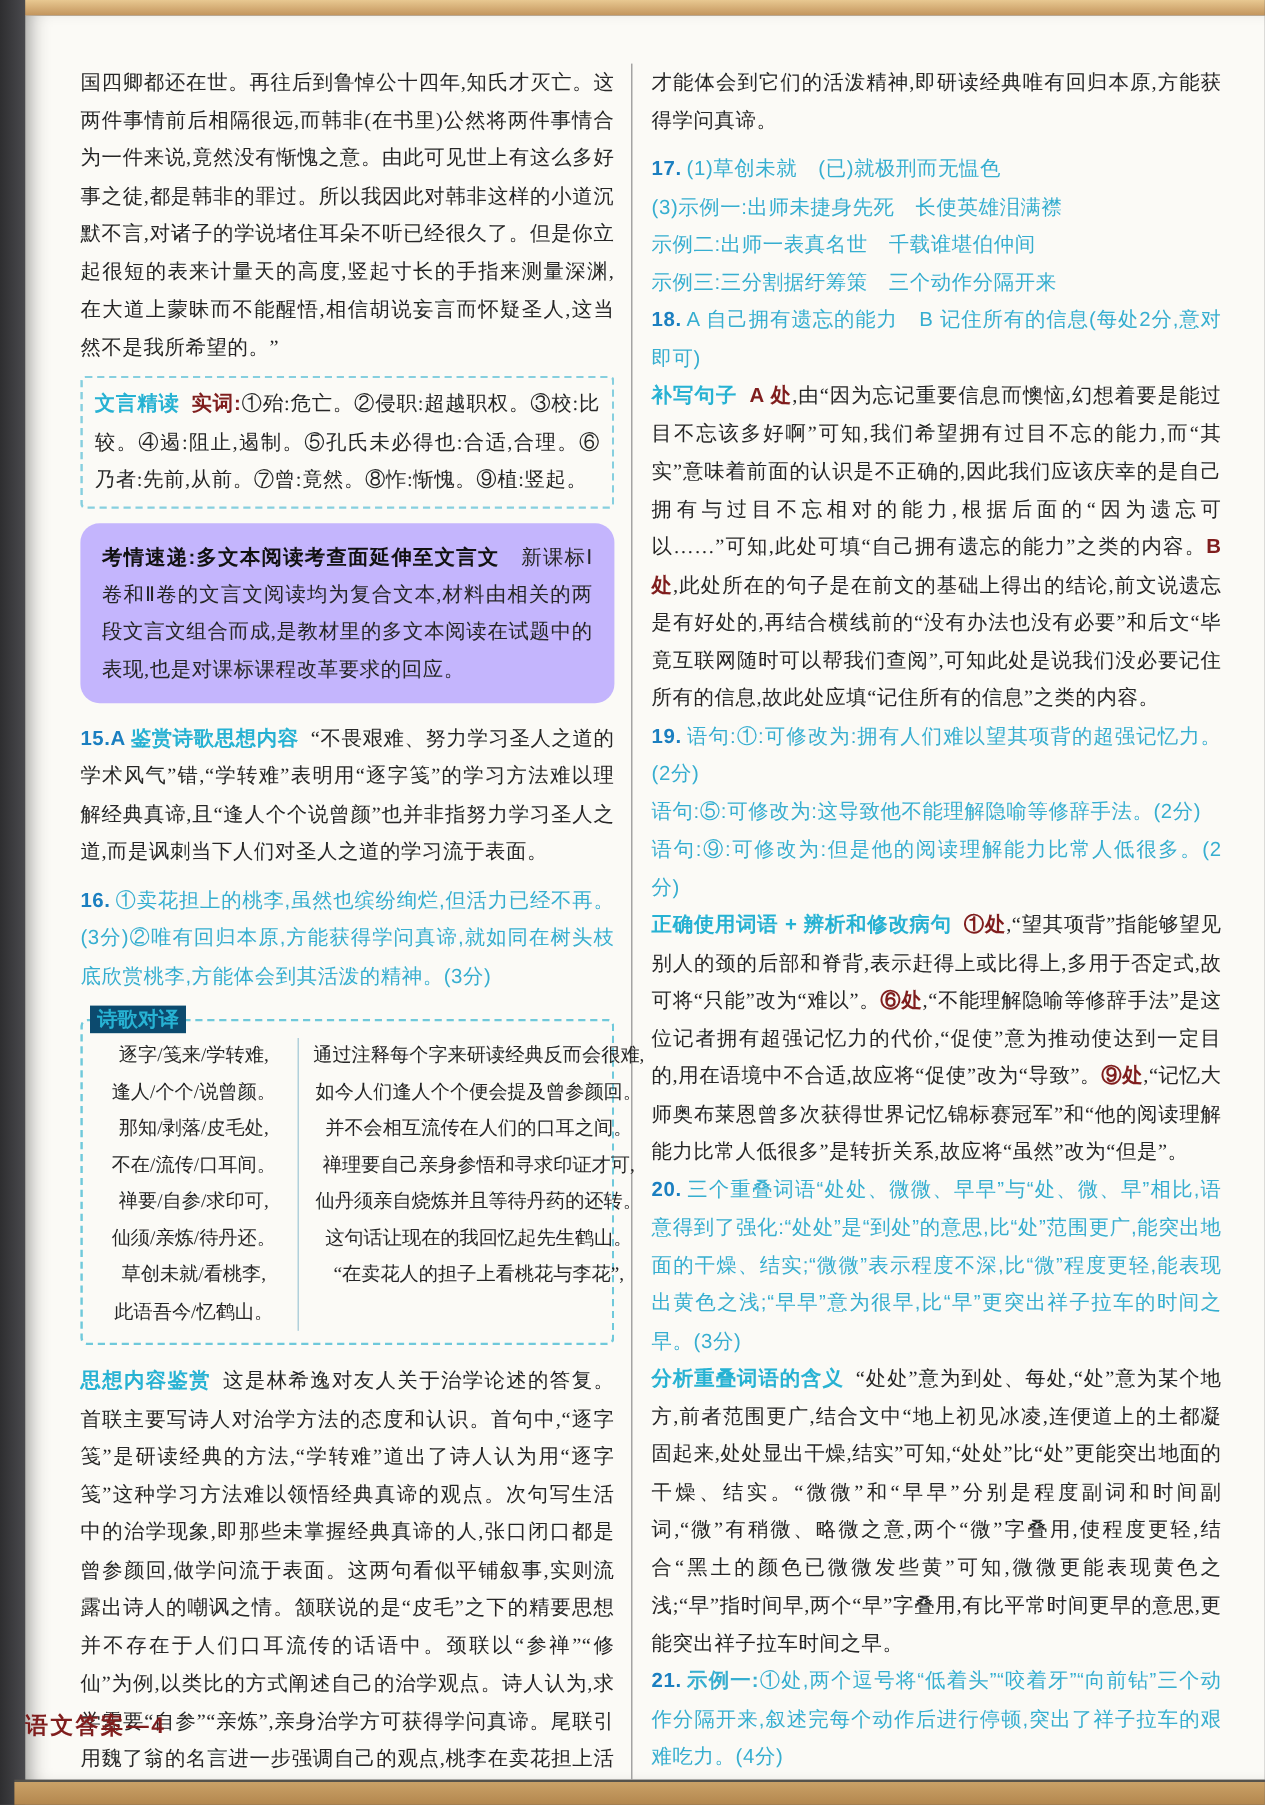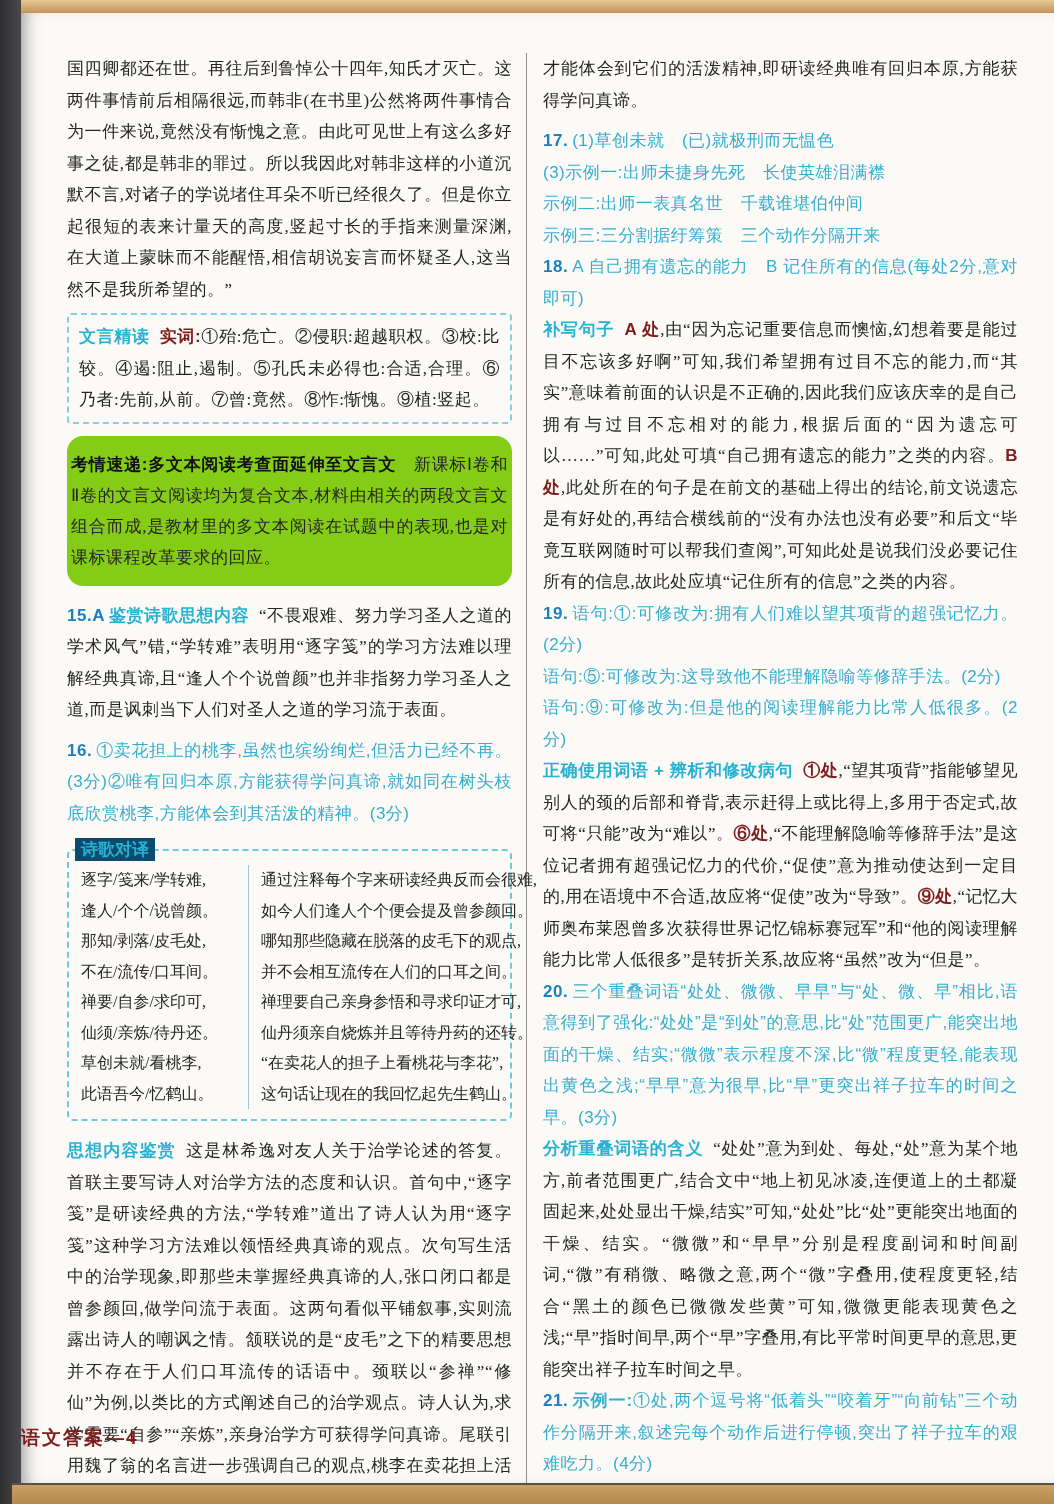--- a/index.html
+++ b/index.html
@@ -46,44 +46,44 @@
   .num { color: #1b7fc0; font-weight: bold; margin-right: 4px; }
   .tag { color: #27b2d3; font-weight: bold; margin-right: 10px; }
 
   .dashed-box {
     border: 2px dashed #86cfdf;
     border-radius: 4px;
     padding: 6px 10px;
     margin: 8px 0 12px;
   }
   .info-box {
-    background: #84cc16;
+    background: #c4b5fd;
     border-radius: 16px;
-    padding: 13px 4px;
+    padding: 13px 18px;
     margin: 12px 0 14px;
   }
   .info-box p { line-height: 31px; }
   .info-box .title { color: #111; font-weight: bold; }
 
   .poem-box {
     position: relative;
     border: 2px dashed #6fc9db;
     border-radius: 6px;
     margin: 20px 0 14px;
     padding: 14px 10px 10px 12px;
     display: flex;
   }
   .poem-label {
     position: absolute; top: -13px; left: 6px;
     background: #0c4a6e; padding: 0 6px;
     color: #27b2d3; font-weight: bold; font-size: 17px;
   }
   .poem-left { width: 168px; flex: 0 0 168px; border-right: 1.5px solid #9fc6d4; padding-right: 6px; }
   .poem-right { flex: 1; padding-left: 12px; }
-  .poem-row { line-height: 30.5px; font-size: 16px; color: #262626; font-family: "Liberation Serif", serif; white-space: nowrap; }
+  .poem-row { line-height: 30.5px; font-size: 16px; color: #262626; font-family: "Liberation Serif", serif; white-space: nowrap; text-align: center; }
 
   .mt { margin-top: 9px; }
   .footer {
     position: absolute; bottom: 32px; left: 0; width: 100%;
     text-align: left; font-weight: bold; font-size: 19px; color: #7f1d1d;
     letter-spacing: 2px;
   }
 </style>
 </head>
 <body>
@@ -118,26 +118,25 @@
           <div class="poem-row">那知/剥落/皮毛处,</div>
           <div class="poem-row">不在/流传/口耳间。</div>
           <div class="poem-row">禅要/自参/求印可,</div>
           <div class="poem-row">仙须/亲炼/待丹还。</div>
           <div class="poem-row">草创未就/看桃李,</div>
           <div class="poem-row">此语吾今/忆鹤山。</div>
         </div>
         <div class="poem-right">
           <div class="poem-row">通过注释每个字来研读经典反而会很难,</div>
           <div class="poem-row">如今人们逢人个个便会提及曾参颜回。</div>
-          <div class="poem-row">哪知那些隐藏在脱落的皮毛下的观点,</div>
           <div class="poem-row">并不会相互流传在人们的口耳之间。</div>
           <div class="poem-row">禅理要自己亲身参悟和寻求印证才可,</div>
           <div class="poem-row">仙丹须亲自烧炼并且等待丹药的还转。</div>
+          <div class="poem-row">这句话让现在的我回忆起先生鹤山。</div>
           <div class="poem-row">“在卖花人的担子上看桃花与李花”,</div>
-          <div class="poem-row">这句话让现在的我回忆起先生鹤山。</div>
         </div>
       </div>
 
       <p class="block"><b class="tag">思想内容鉴赏</b><span class="black serif">这是林希逸对友人关于治学论述的答复。首联主要写诗人对治学方法的态度和认识。首句中,“逐字笺”是研读经典的方法,“学转难”道出了诗人认为用“逐字笺”这种学习方法难以领悟经典真谛的观点。次句写生活中的治学现象,即那些未掌握经典真谛的人,张口闭口都是曾参颜回,做学问流于表面。这两句看似平铺叙事,实则流露出诗人的嘲讽之情。颔联说的是“皮毛”之下的精要思想并不存在于人们口耳流传的话语中。颈联以“参禅”“修仙”为例,以类比的方式阐述自己的治学观点。诗人认为,求学需要“自参”“亲炼”,亲身治学方可获得学问真谛。尾联引用魏了翁的名言进一步强调自己的观点,桃李在卖花担上活力不再,只有亲自到树头枝底</span></p>
     </div>
 
     <div class="col-right">
       <p class="block black serif">才能体会到它们的活泼精神,即研读经典唯有回归本原,方能获得学问真谛。</p>
 
       <p class="block cyan mt"><b class="num">17.</b><span>(1)草创未就　(已)就极刑而无愠色</span></p>

